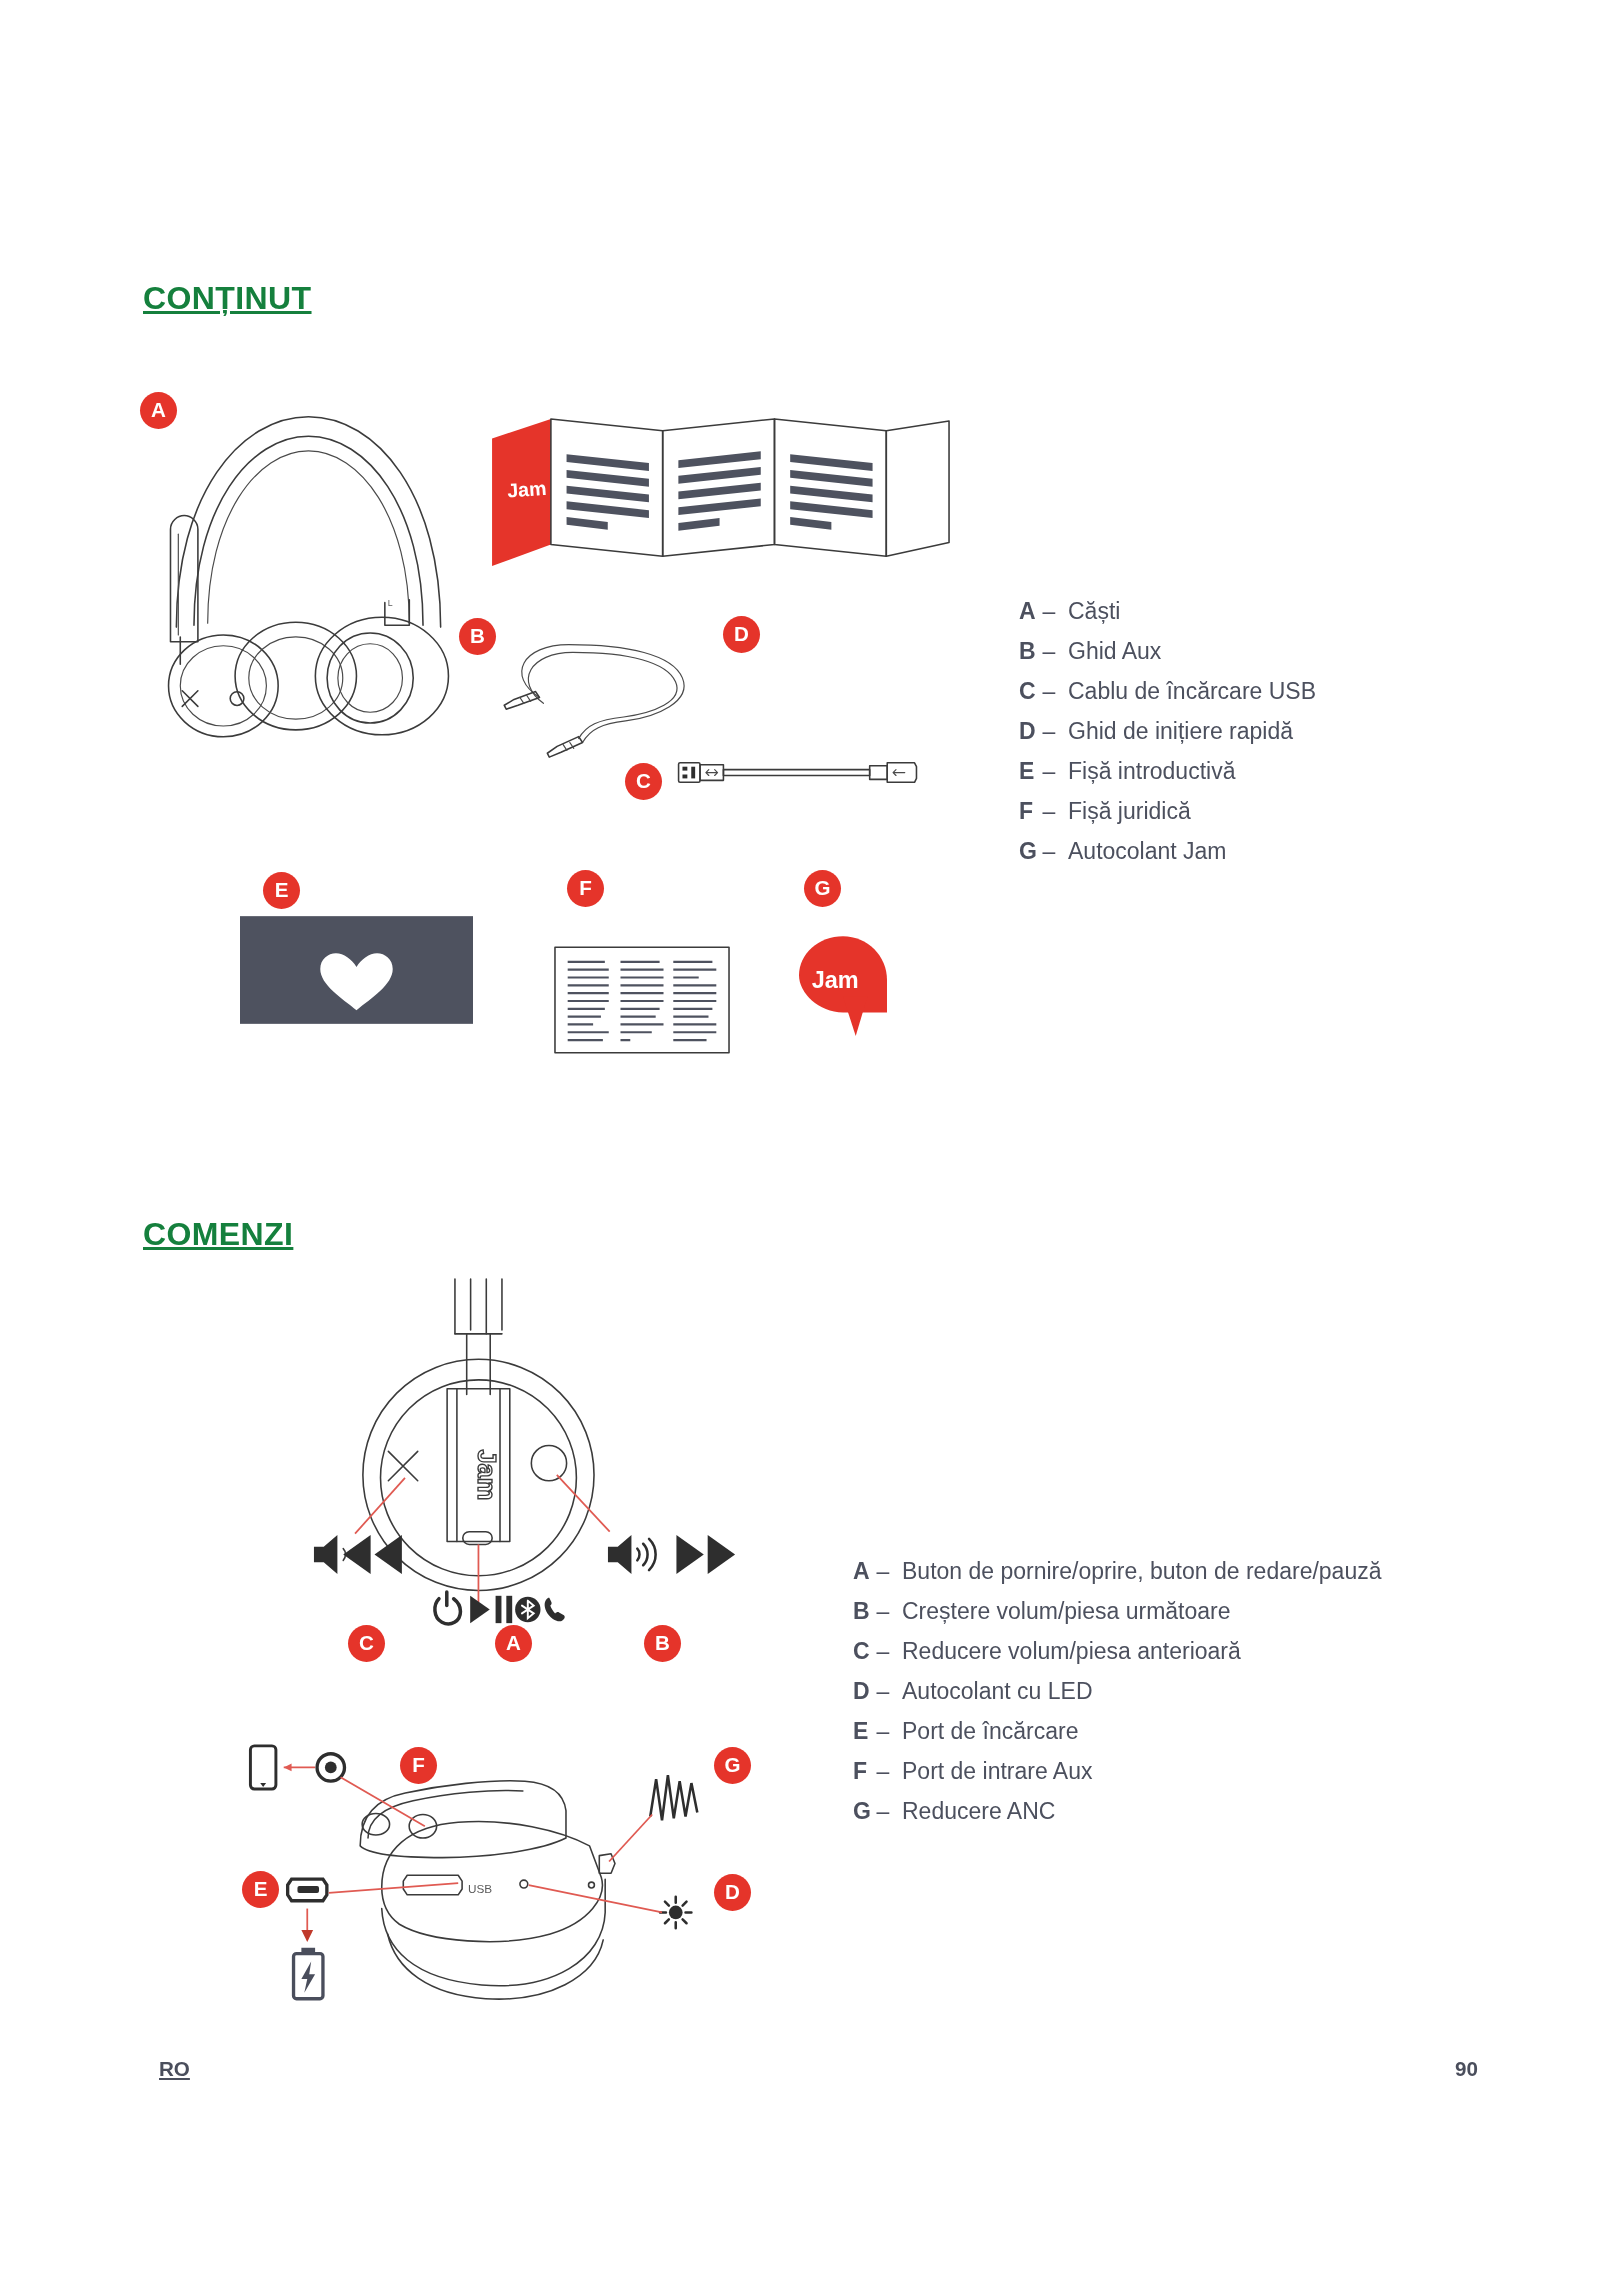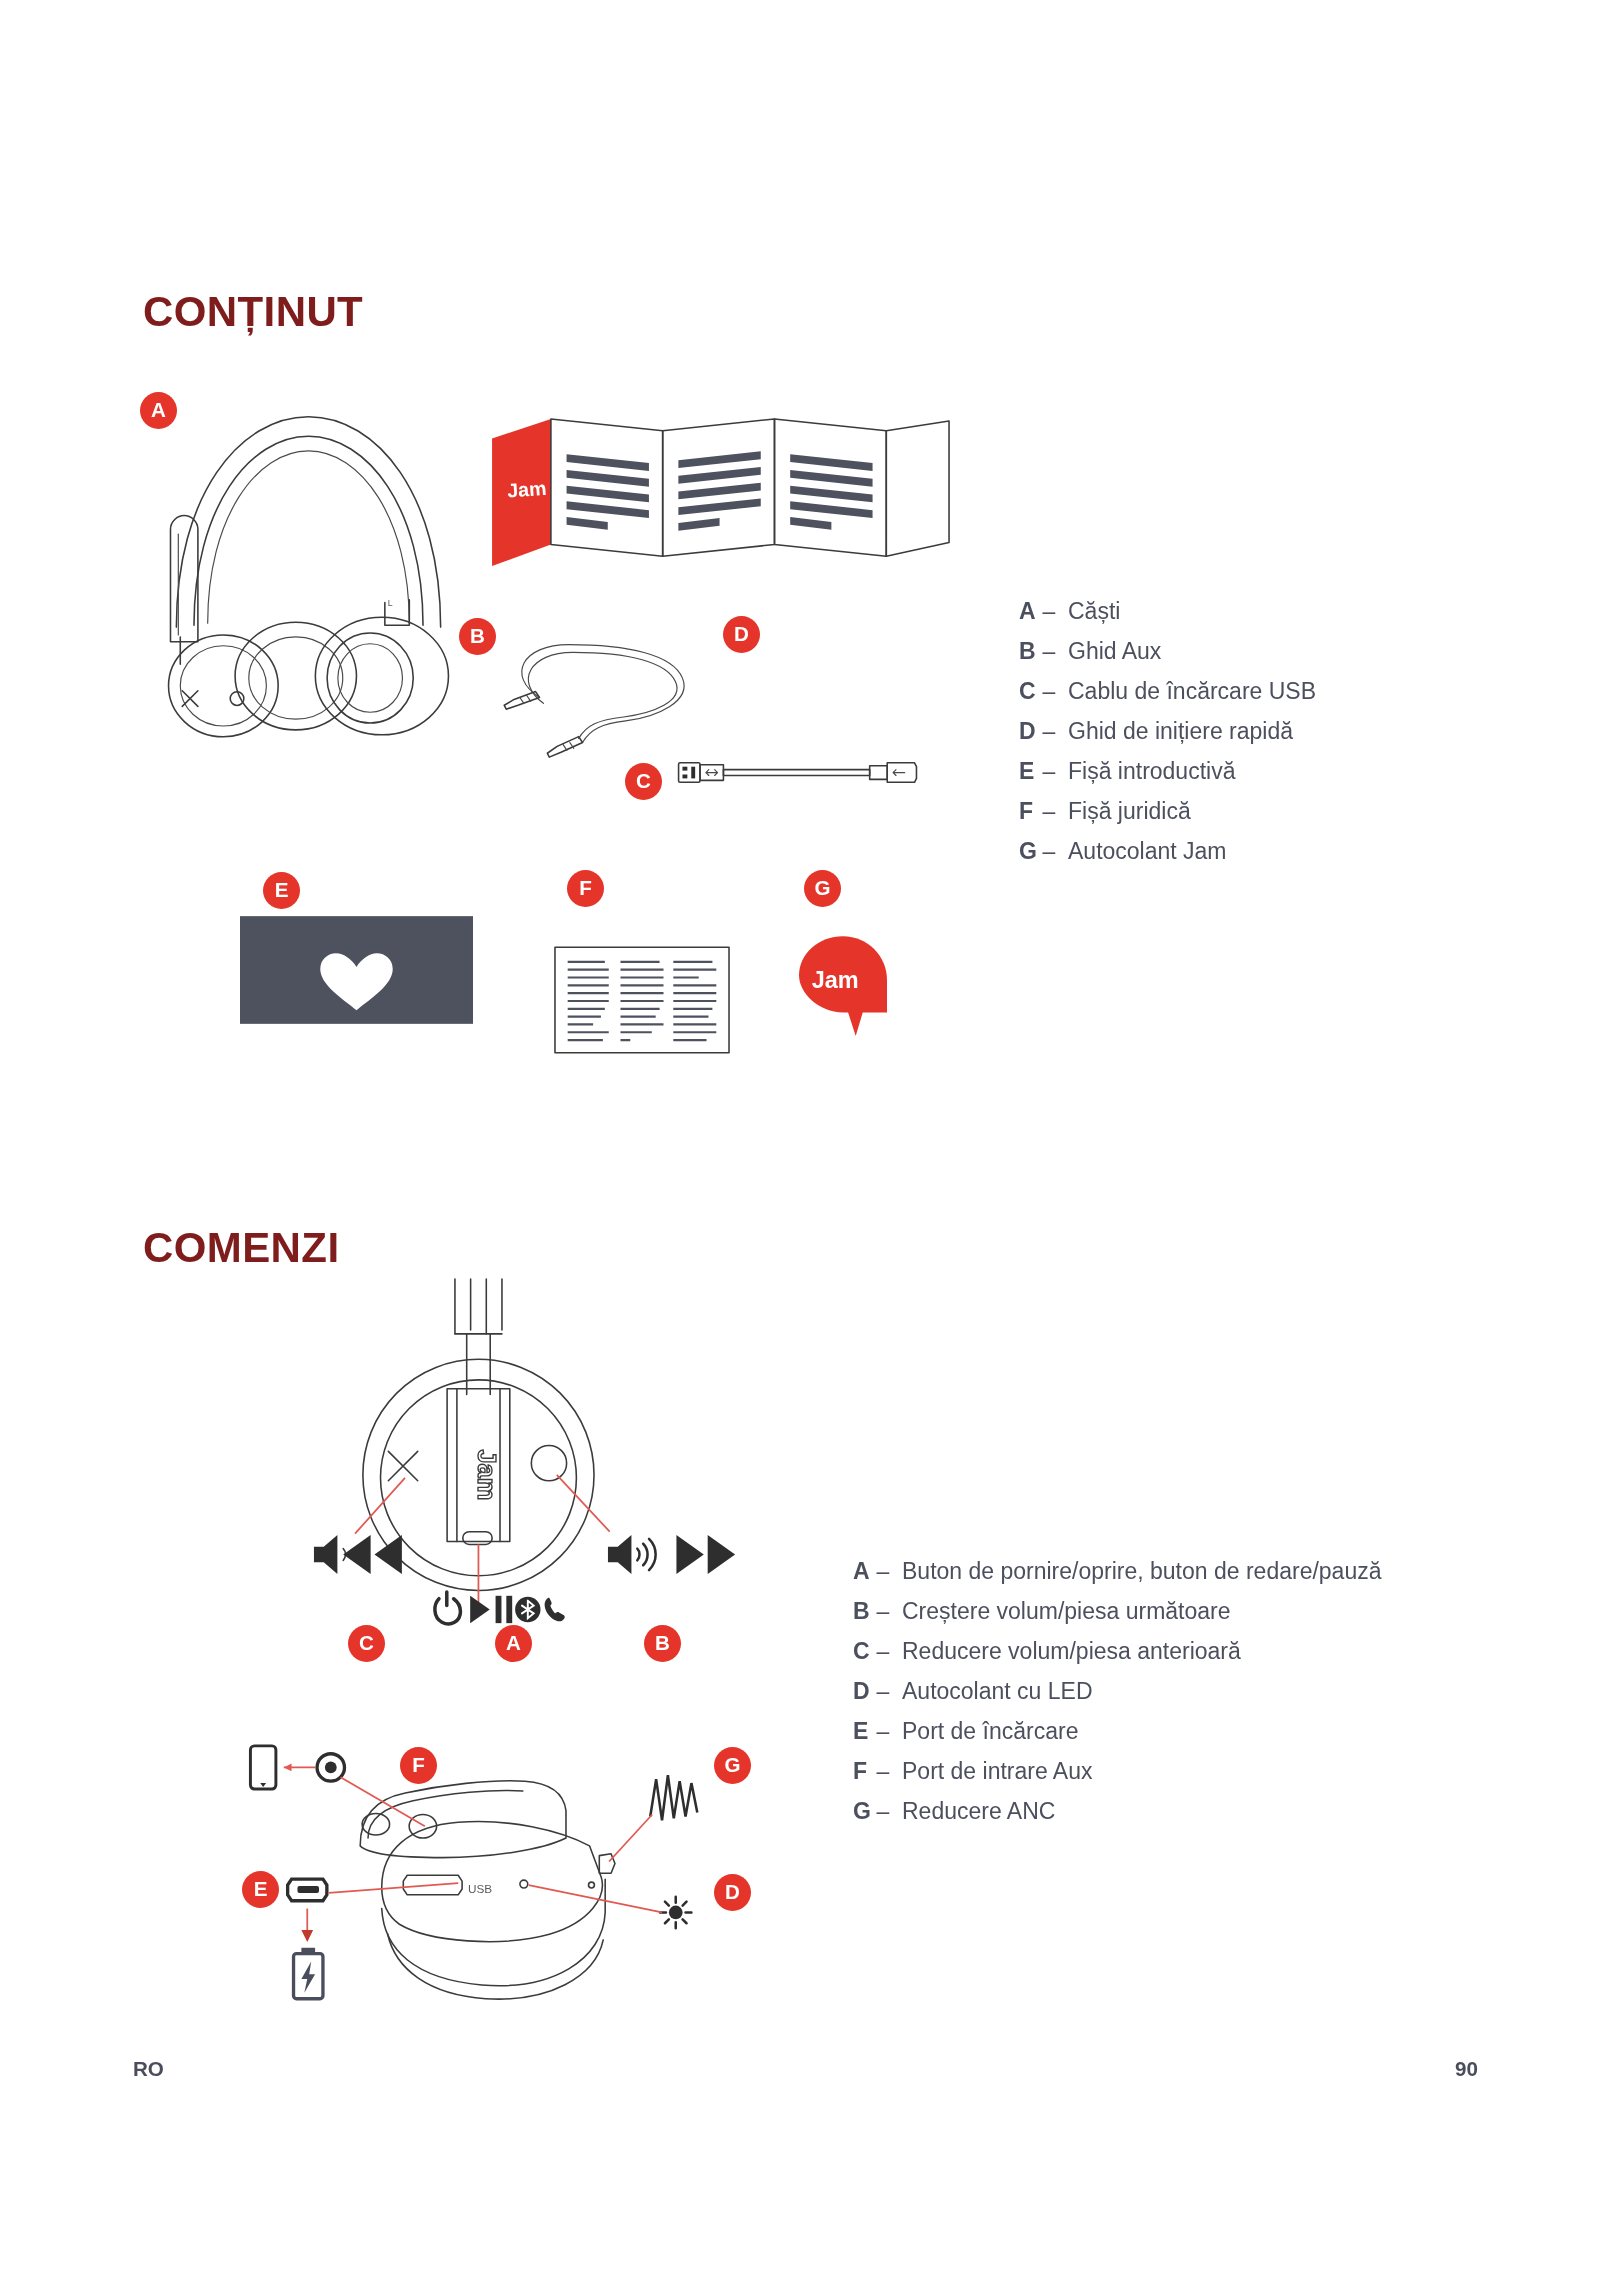--- a/index.html
+++ b/index.html
@@ -18,25 +18,26 @@
     -webkit-font-smoothing: antialiased;
   }
   .page {
     position: absolute;
     inset: 0;
   }
 
   
   .section-heading {
     position: absolute;
-    font-size: 42px;
+    font-size: 32px;
     font-weight: bold;
     letter-spacing: 0.4px;
-    color: #7f1d1d;
+    color: #15803d;
     white-space: nowrap;
+    text-decoration: underline;
   }
   #heading-continut { left: 143px; top: 253px; }
   #heading-comenzi  { left: 143px; top: 1189px; }
 
   
   .legend { position: absolute; }
   .legend-row {
     display: flex;
     align-items: baseline;
     font-size: 23px;
@@ -80,21 +81,21 @@
   }
 
   
   .footer-item {
     position: absolute;
     top: 2057px;
     font-size: 20.6px;
     font-weight: bold;
     color: #4a4e5c;
   }
-  #footer-locale { left: 133px; }
+  #footer-locale { left: 159px; text-decoration: underline; }
   #footer-page   { right: 143px; }
 
   
   .art { position: absolute; }
   .art svg { display: block; overflow: visible; }
 
   .ink  { fill: none; stroke: #3b3b3b; stroke-width: 1.6; stroke-linecap: round; stroke-linejoin: round; }
   .ink-thin { fill: none; stroke: #4a4a4a; stroke-width: 1.2; stroke-linecap: round; stroke-linejoin: round; }
   .lead { fill: none; stroke: #e05a52; stroke-width: 1.8; }
   .solid-ink  { fill: #2e2e2e; }

